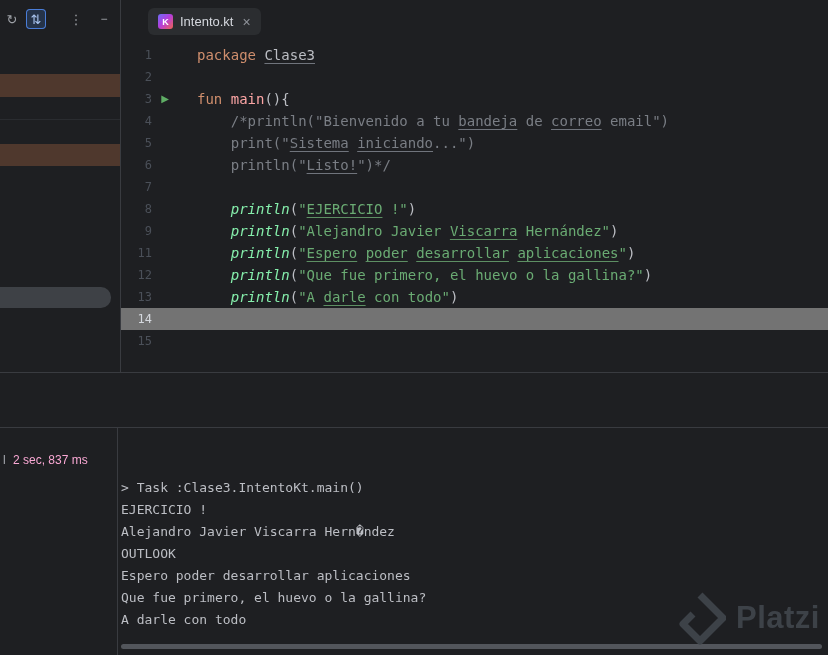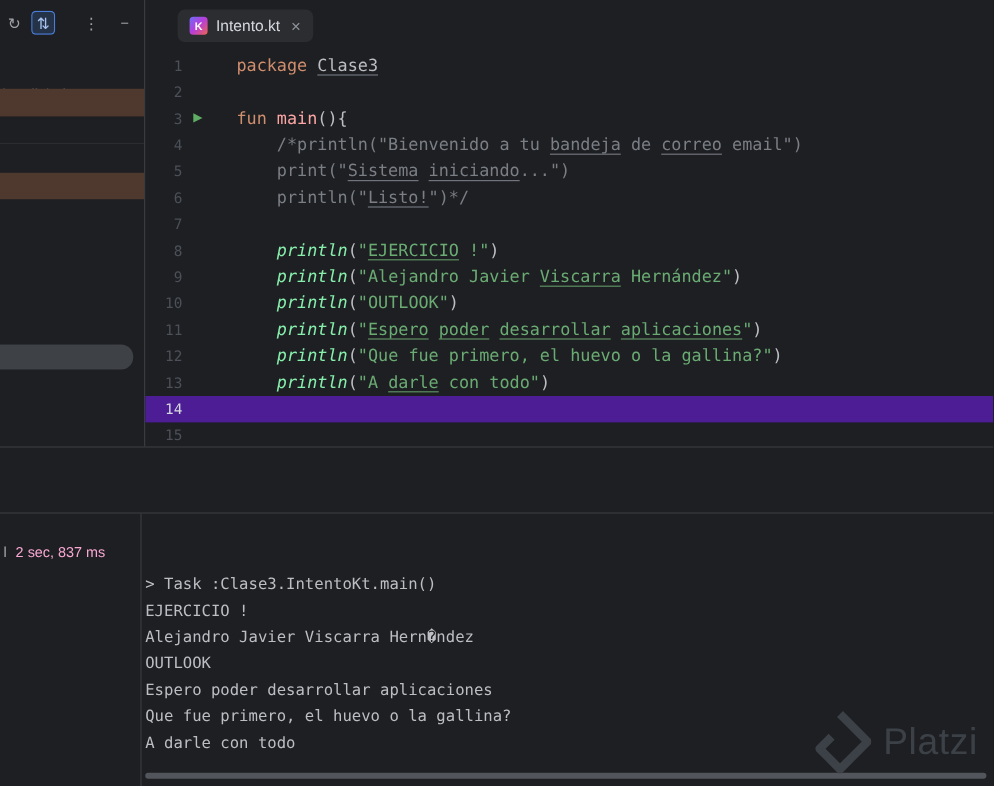--- a/index.html
+++ b/index.html
@@ -34,21 +34,21 @@
        padding:0 10px;background:#2b2d30;border-radius:6px;}
   .kicon{width:15px;height:15px;border-radius:3px;flex:0 0 auto;
          background:linear-gradient(135deg,#6d6df7 0%,#b63ddb 48%,#ef6450 100%);
          display:flex;align-items:center;justify-content:center;color:#ffffff;
          font-size:9px;font-weight:bold;}
   .tab-label{font-size:13px;color:#d5d8de;}
   .tab-close{color:#8f939a;font-size:14px;margin-left:2px;line-height:1;}
 
   .code{position:absolute;left:0;top:44px;width:707px;}
   .cl{display:flex;height:22px;line-height:22px;}
-  .cl.active{background:#4c1d95;}
+  .cl.active{background:#737373;}
   .ln{width:31px;flex:0 0 auto;text-align:right;padding-right:2px;color:#4b5059;
       font-family:"DejaVu Sans Mono",monospace;font-size:12px;}
   .cl.active .ln{color:#d5d8de;}
   .runcol{width:22px;flex:0 0 auto;display:flex;align-items:center;justify-content:center;}
   .runic{color:#5fad65;font-size:10px;line-height:1;}
   .ct{white-space:pre;font-family:"DejaVu Sans Mono",monospace;font-size:14px;padding-left:21px;}
   .kw{color:#cf8e6d;}
   .fn{color:#fca5a5;}
   .str{color:#6aab73;}
   .cm{color:#7a7e85;}
@@ -62,21 +62,21 @@
   .run-status .pfx{color:#a6a9af;}
   .run-status .dur{color:#f9a8d4;margin-left:4px;}
   .console{position:absolute;left:117px;top:477px;width:711px;padding-left:4px;}
   .console-line{height:22px;line-height:22px;font-family:"DejaVu Sans Mono",monospace;
                 font-size:13px;color:#bcbec4;white-space:pre;}
   .hscroll{position:absolute;left:121px;top:644px;width:701px;height:5px;background:#52555b;
            border-radius:3px;}
 
   
   .wm{position:absolute;left:674px;top:590px;display:flex;align-items:center;gap:10px;opacity:0.95;}
-  .wm-text{font-size:31px;color:#3f444b;font-weight:400;letter-spacing:0.5px;}
+  .wm-text{font-size:31px;color:#3f444b;font-weight:700;letter-spacing:0.5px;}
 </style>
 </head>
 <body>
 
 <div class="stage">
 
   <div class="sidebar">
     <div class="sb-toolbar">
         <span class="tbicon">↻</span>
         <span class="tbicon sel">⇅</span>
@@ -139,25 +139,20 @@
           <span class="ln">8</span>
           <span class="runcol"></span>
           <span class="ct"><span class="pl">    </span><span class="call">println</span><span class="pl">(</span><span class="str">"</span><span class="str u">EJERCICIO</span><span class="str"> !"</span><span class="pl">)</span></span>
         </div>
         <div class="cl">
           <span class="ln">9</span>
           <span class="runcol"></span>
           <span class="ct"><span class="pl">    </span><span class="call">println</span><span class="pl">(</span><span class="str">"Alejandro Javier </span><span class="str u">Viscarra</span><span class="str"> Hernández"</span><span class="pl">)</span></span>
         </div>
         <div class="cl">
-          <span class="ln">10</span>
-          <span class="runcol"></span>
-          <span class="ct"><span class="pl">    </span><span class="call">println</span><span class="pl">(</span><span class="str">"OUTLOOK"</span><span class="pl">)</span></span>
-        </div>
-        <div class="cl">
           <span class="ln">11</span>
           <span class="runcol"></span>
           <span class="ct"><span class="pl">    </span><span class="call">println</span><span class="pl">(</span><span class="str">"</span><span class="str u">Espero</span><span class="str"> </span><span class="str u">poder</span><span class="str"> </span><span class="str u">desarrollar</span><span class="str"> </span><span class="str u">aplicaciones</span><span class="str">"</span><span class="pl">)</span></span>
         </div>
         <div class="cl">
           <span class="ln">12</span>
           <span class="runcol"></span>
           <span class="ct"><span class="pl">    </span><span class="call">println</span><span class="pl">(</span><span class="str">"Que fue primero, el huevo o la gallina?"</span><span class="pl">)</span></span>
         </div>
         <div class="cl">

